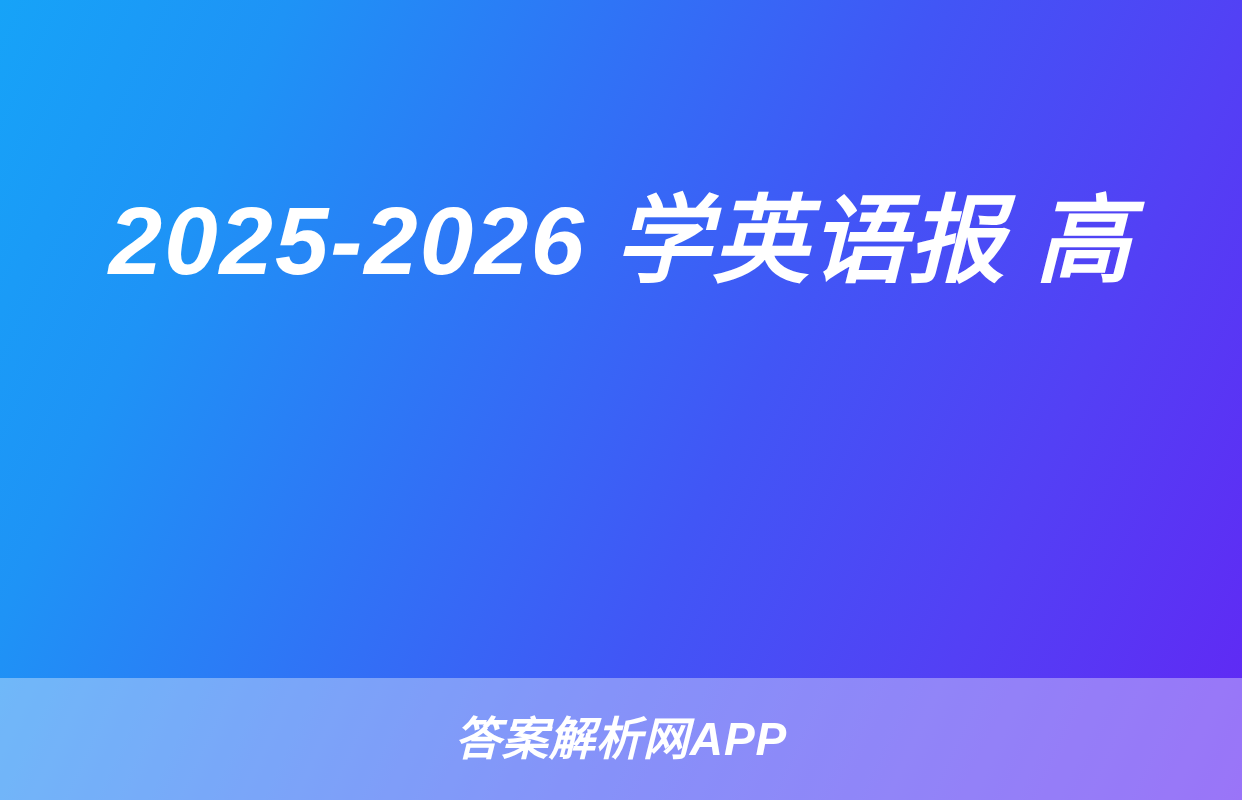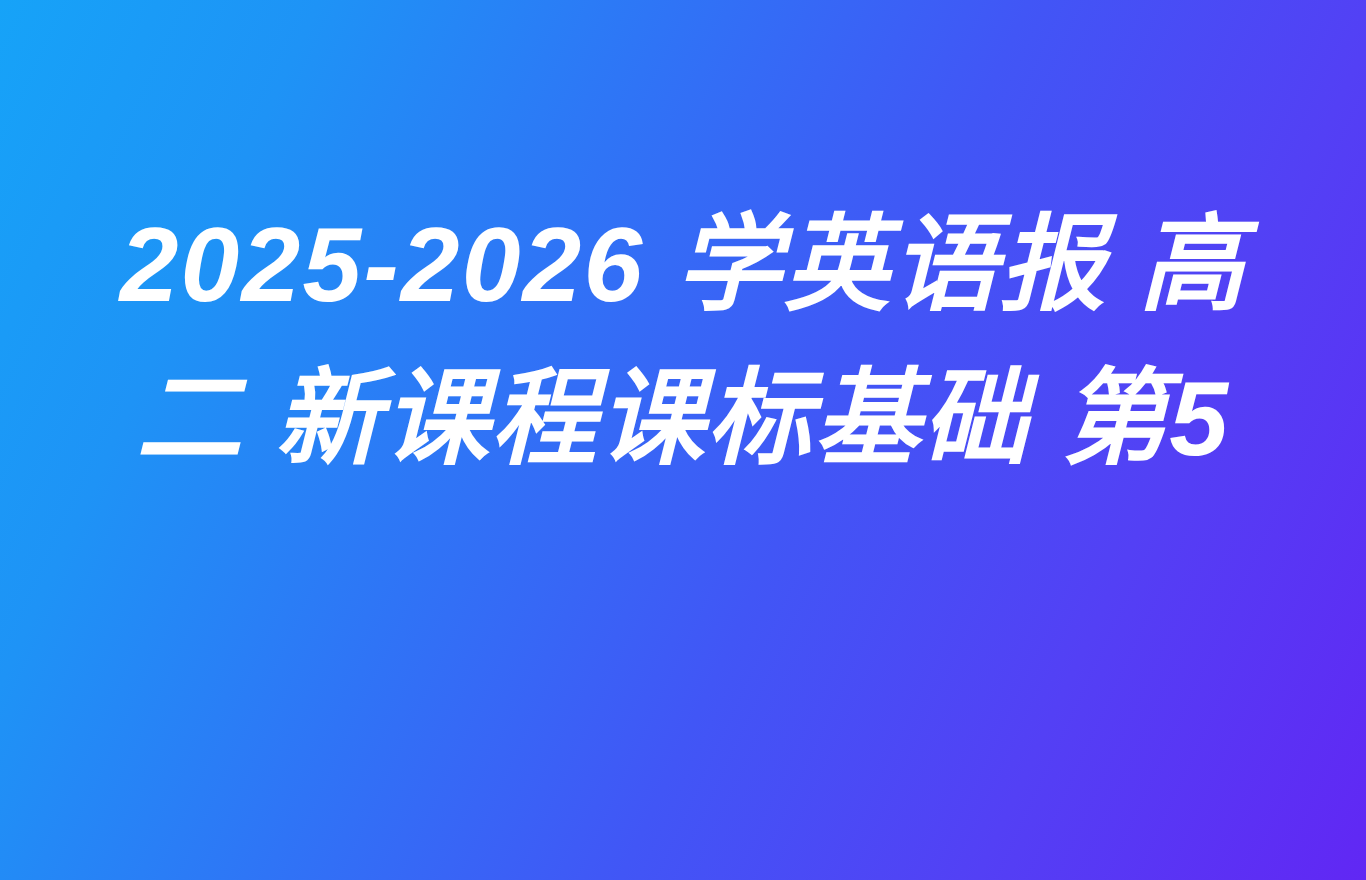--- a/index.html
+++ b/index.html
@@ -71,17 +71,19 @@
     white-space: nowrap;
   }
 </style>
 </head>
 <body>
 
 <div id="banner">
 
   <div id="title-block">
     <span class="title-line">2025-2026 学英语报 高</span>
-    <span class="title-line">二 新课程课标基础 第5</span>
   </div>
 
+  <div id="footer-bar">
+    <span id="footer-brand">答案解析网APP</span>
+  </div>
 
 </div>
 
 </body></html>

